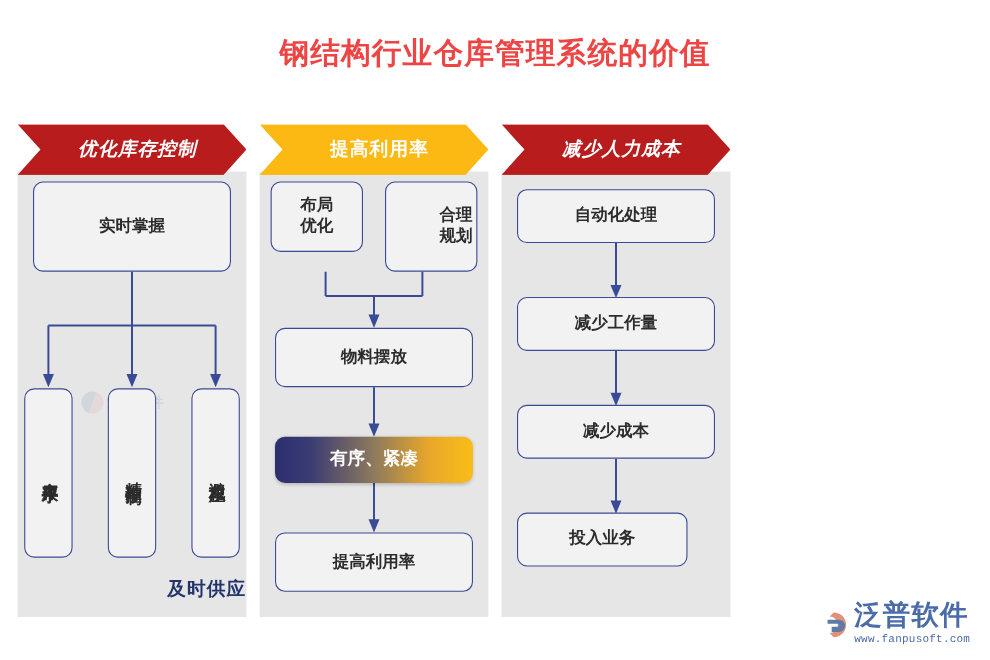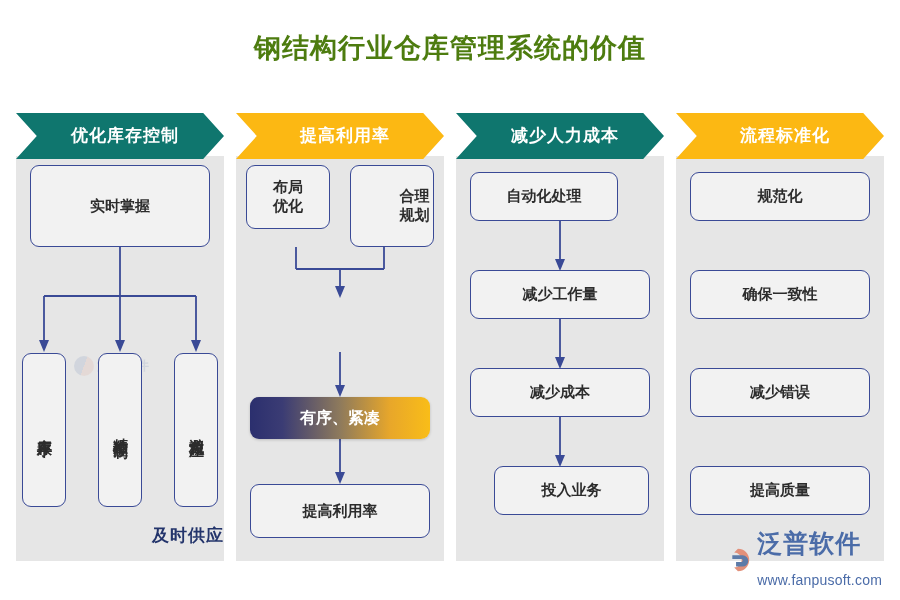--- a/index.html
+++ b/index.html
@@ -18,21 +18,21 @@
 
   
   #page-title {
     position: absolute;
     top: 30px;
     left: 0;
     width: 900px;
     text-align: center;
     font-size: 27px;
     font-weight: bold;
-    color: #4d7c0f;
+    color: #ef4444;
     letter-spacing: 1px;
   }
 
   
   #columns {
     position: absolute;
     top: 113px;
     left: 16px;
     width: 868px;
     height: 450px;
@@ -54,21 +54,21 @@
     align-items: center;
     justify-content: center;
     color: #ffffff;
     font-size: 17px;
     font-weight: bold;
     letter-spacing: 1px;
     clip-path: polygon(0 0, 90% 0, 100% 50%, 90% 100%, 0 100%, 10% 50%);
     z-index: 3;
     padding-left: 10px;
   }
-  .col-header.navy   { background: #0f766e; }
+  .col-header.navy   { background: #b91c1c; font-style: italic; }
   .col-header.amber  { background: #fcb813; }
 
   .col-header .hdr-label {
     position: relative;
     top: -1px;
   }
 
   
   .col-body {
     position: relative;
@@ -171,25 +171,25 @@
   }
   #brand-textwrap { display: flex; flex-direction: column; align-items: flex-start; }
   #brand-name {
     font-size: 25px;
     font-weight: bold;
     color: #4b6ca8;
     line-height: 1;
     letter-spacing: 1px;
   }
   #brand-url {
-    font-size: 14px;
+    font-size: 10px;
     color: #4b6ca8;
-    font-family: Liberation Sans, sans-serif;
+    font-family: Liberation Mono, monospace;
     letter-spacing: 0.2px;
-    margin-top: 16px;
+    margin-top: 5px;
   }
 </style>
 </head>
 <body>
 
 <div id="page-title">钢结构行业仓库管理系统的价值</div>
 
 <div id="columns">
 
   <div class="column">
@@ -259,20 +259,21 @@
 
       <div class="node" style="left:10px; top:9px; width:84px; height:64px;">
           <span style="white-space:pre-line">布局
 优化</span>
         </div>
       <div class="node" style="left:114px; top:9px; width:84px; height:82px;padding-left:45px;">
           <span style="white-space:pre-line">合理
 规划</span>
         </div>
 
+      <div class="node" style="left:14px; top:142px; width:180px; height:54px;">物料摆放</div>
 
       <div class="node gradient" style="left:14px; top:241px; width:180px; height:42px;">有序、紧凑</div>
 
       <div class="node" style="left:14px; top:328px; width:180px; height:54px;">提高利用率</div>
     </div>
   </div>
 
   <div class="column">
     <div class="col-header navy">
       <span class="hdr-label">减少人力成本</span>
@@ -285,38 +286,27 @@
           <path d="M104 163 L104 203"></path>
           <path d="M104 261 L104 301"></path>
         </g>
         <g fill="#3a4a96">
           <path d="M104 115 L99 103 L109 103 Z"></path>
           <path d="M104 213 L99 201 L109 201 Z"></path>
           <path d="M104 311 L99 299 L109 299 Z"></path>
         </g>
       </svg>
 
-      <div class="node" style="left:14px; top:16px; width:148px; height:49px;">自动化处理</div>
+      <div class="node" style="left:14px; top:16px; width:180px; height:49px;">自动化处理</div>
       <div class="node" style="left:14px; top:114px; width:180px; height:49px;">减少工作量</div>
       <div class="node" style="left:14px; top:212px; width:180px; height:49px;text-align:center;">减少成本</div>
-      <div class="node" style="left:14px; top:310px; width:155px; height:49px;margin-left:24px;">投入业务</div>
-    </div>
-  </div>
-
-  <div class="column">
-    <div class="col-header amber">
-      <span class="hdr-label">流程标准化</span>
-    </div>
-    <div class="col-body">
-      <div class="node" style="left:14px; top:16px; width:180px; height:49px;">规范化</div>
-      <div class="node" style="left:14px; top:114px; width:180px; height:49px;">确保一致性</div>
-      <div class="node" style="left:14px; top:212px; width:180px; height:49px;">减少错误</div>
-      <div class="node" style="left:14px; top:310px; width:180px; height:49px;">提高质量</div>
-    </div>
-  </div>
+      <div class="node" style="left:14px; top:310px; width:155px; height:49px;">投入业务</div>
+    </div>
+  </div>
+
 
 </div>
 
 <div id="brand-logo">
   <div id="brand-mark">
     <svg viewBox="0 0 32 32" width="30" height="30">
       <path d="M16 2 A14 14 0 0 0 16 30 A10 10 0 0 1 16 2 Z" fill="#5d7ba8"></path>
       <path d="M17 4 A12 12 0 0 1 17 28 L13 24 A8 8 0 0 0 13 8 Z" fill="#e2907a"></path>
       <path d="M11 11 L22 11 A6 6 0 0 1 22 23 L15 23 L15 18 L21 18 A1.6 1.6 0 0 0 21 15 L11 15 Z" fill="#5d7ba8"></path>
     </svg>

